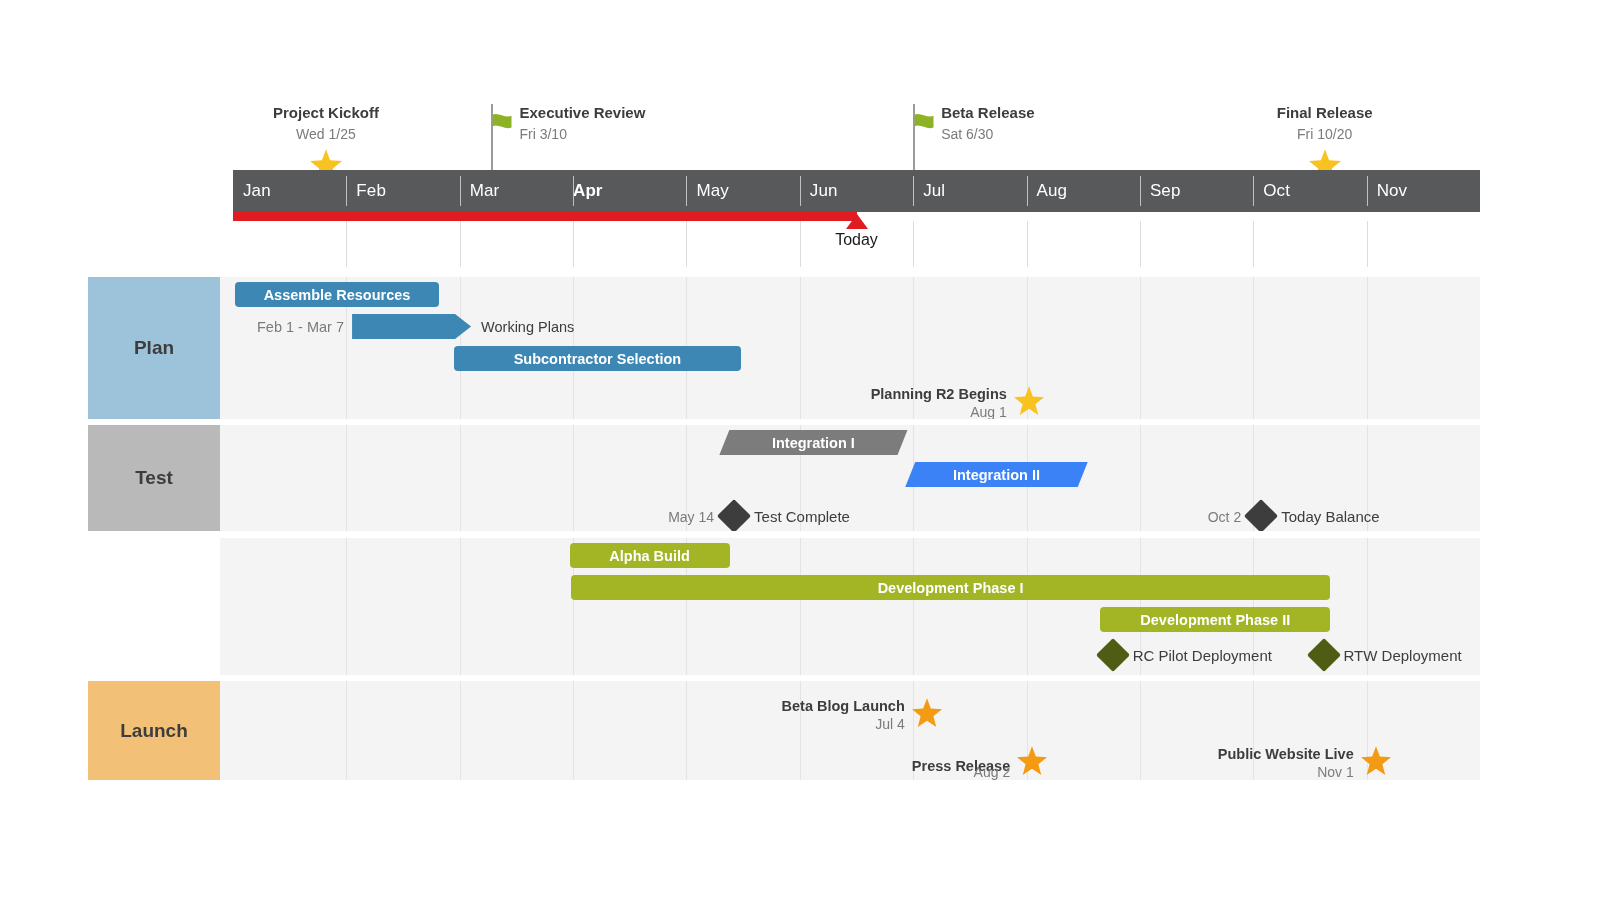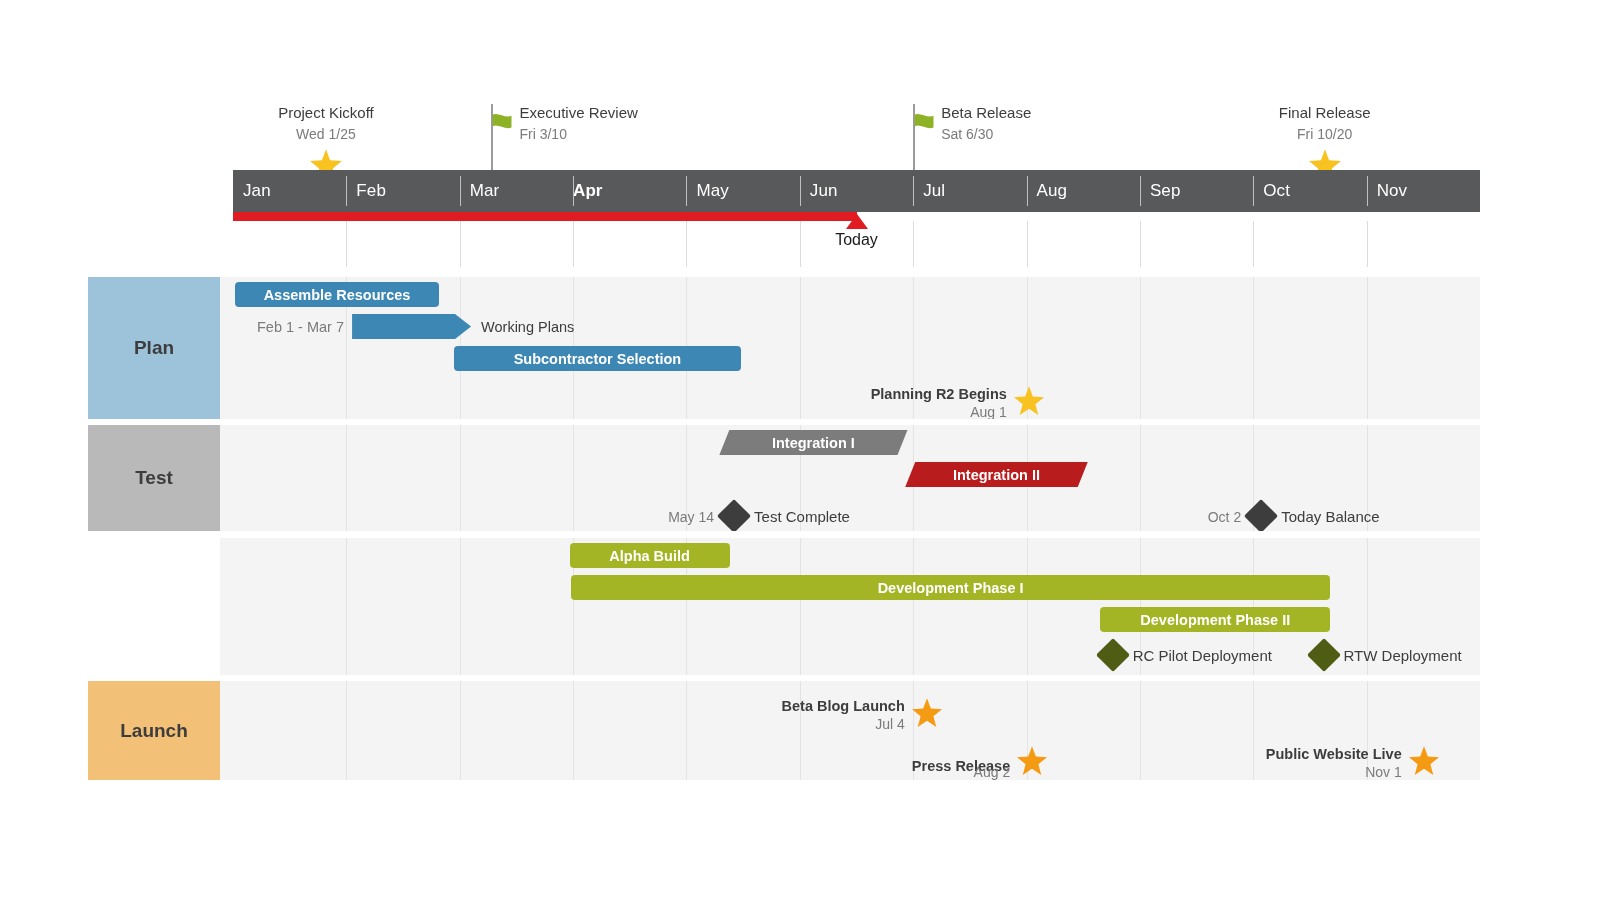--- a/index.html
+++ b/index.html
@@ -61,21 +61,21 @@
     background: #e3e3e3;
   }
   #header-gridlines .grid-line { background: #dcdcdc; }
 
   
   .top-ms { position: absolute; }
   .top-ms .ms-title {
     position: absolute;
     white-space: nowrap;
     font-size: 15px;
-    font-weight: normal;
+    font-weight: bold;
     color: #3d3d3d;
     top: 0;
   }
   .top-ms .ms-date {
     position: absolute;
     white-space: nowrap;
     font-size: 14px;
     color: #7b7b7b;
     top: 22px;
   }
@@ -322,21 +322,21 @@
           <div class="grid-line" style="left: 466.455px; top: 0px; height: 100%;"></div>
           <div class="grid-line" style="left: 579.818px; top: 0px; height: 100%;"></div>
           <div class="grid-line" style="left: 693.182px; top: 0px; height: 100%;"></div>
           <div class="grid-line" style="left: 806.545px; top: 0px; height: 100%;"></div>
           <div class="grid-line" style="left: 919.909px; top: 0px; height: 100%;"></div>
           <div class="grid-line" style="left: 1033.27px; top: 0px; height: 100%;"></div>
           <div class="grid-line" style="left: 1146.64px; top: 0px; height: 100%;"></div>
           <div class="bar chamfer" style="left: 499.33px; width: 188.184px; top: 5px; height: 25px; background: rgb(124, 124, 124);">
             <span>Integration I</span>
           </div>
-          <div class="bar chamfer" style="left: 685.246px; width: 182.515px; top: 37px; height: 25px; background: #b91c1c;">
+          <div class="bar chamfer" style="left: 685.246px; width: 182.515px; top: 37px; height: 25px; background: #3b82f6;">
             <span>Integration II</span>
           </div>
           <div class="lane-ms" style="left: 0px; top: 0px; width: 100%; height: 100%;">
             <div class="diamond" style="left: 502.067px; top: 79px; width: 24px; height: 24px; background: rgb(61, 61, 61);"></div>
             <div class="lm-plain" style="left: 534.067px; top: 83px;">Test Complete</div>
             <div class="lm-date" style="left: 494.067px; top: 84px; transform: translateX(-100%);">May 14</div>
           </div>
           <div class="lane-ms" style="left: 0px; top: 0px; width: 100%; height: 100%;">
             <div class="diamond" style="left: 1029.21px; top: 79px; width: 24px; height: 24px; background: rgb(61, 61, 61);"></div>
             <div class="lm-plain" style="left: 1061.21px; top: 83px;">Today Balance</div>
@@ -395,21 +395,21 @@
             <div class="lm-title" style="left: 684.785px; top: 17px; transform: translateX(-100%);">Beta Blog Launch</div>
             <div class="lm-date" style="left: 684.785px; top: 35px; transform: translateX(-100%);">Jul 4</div>
           </div>
           <div class="lane-ms" style="left: 0px; top: 0px; width: 100%; height: 100%;">
             <div class="star" style="left: 796.214px; top: 64px;"><svg width="32" height="32" viewBox="0 0 100 100">
                 <path d="M50 4 L62 36 L97 38 L70 60 L79 94 L50 74 L21 94 L30 60 L3 38 L38 36 Z" fill="#F59B13"></path>
               </svg></div>
             <div class="lm-title" style="left: 790.214px; top: 77px; transform: translateX(-100%);">Press Release</div>
             <div class="lm-date" style="left: 790.214px; top: 83px; transform: translateX(-100%);">Aug 2</div>
           </div>
-          <div class="lane-ms" style="left: 0px; top: 0px; width: 100%; height: 100%; margin-left: 48px;">
+          <div class="lane-ms" style="left: 0px; top: 0px; width: 100%; height: 100%;">
             <div class="star" style="left: 1139.71px; top: 64px;"><svg width="32" height="32" viewBox="0 0 100 100">
                 <path d="M50 4 L62 36 L97 38 L70 60 L79 94 L50 74 L21 94 L30 60 L3 38 L38 36 Z" fill="#F59B13"></path>
               </svg></div>
             <div class="lm-title" style="left: 1133.71px; top: 65px; transform: translateX(-100%);">Public Website Live</div>
             <div class="lm-date" style="left: 1133.71px; top: 83px; transform: translateX(-100%);">Nov 1</div>
           </div>
         </div>
       </div>
     </div>
 

